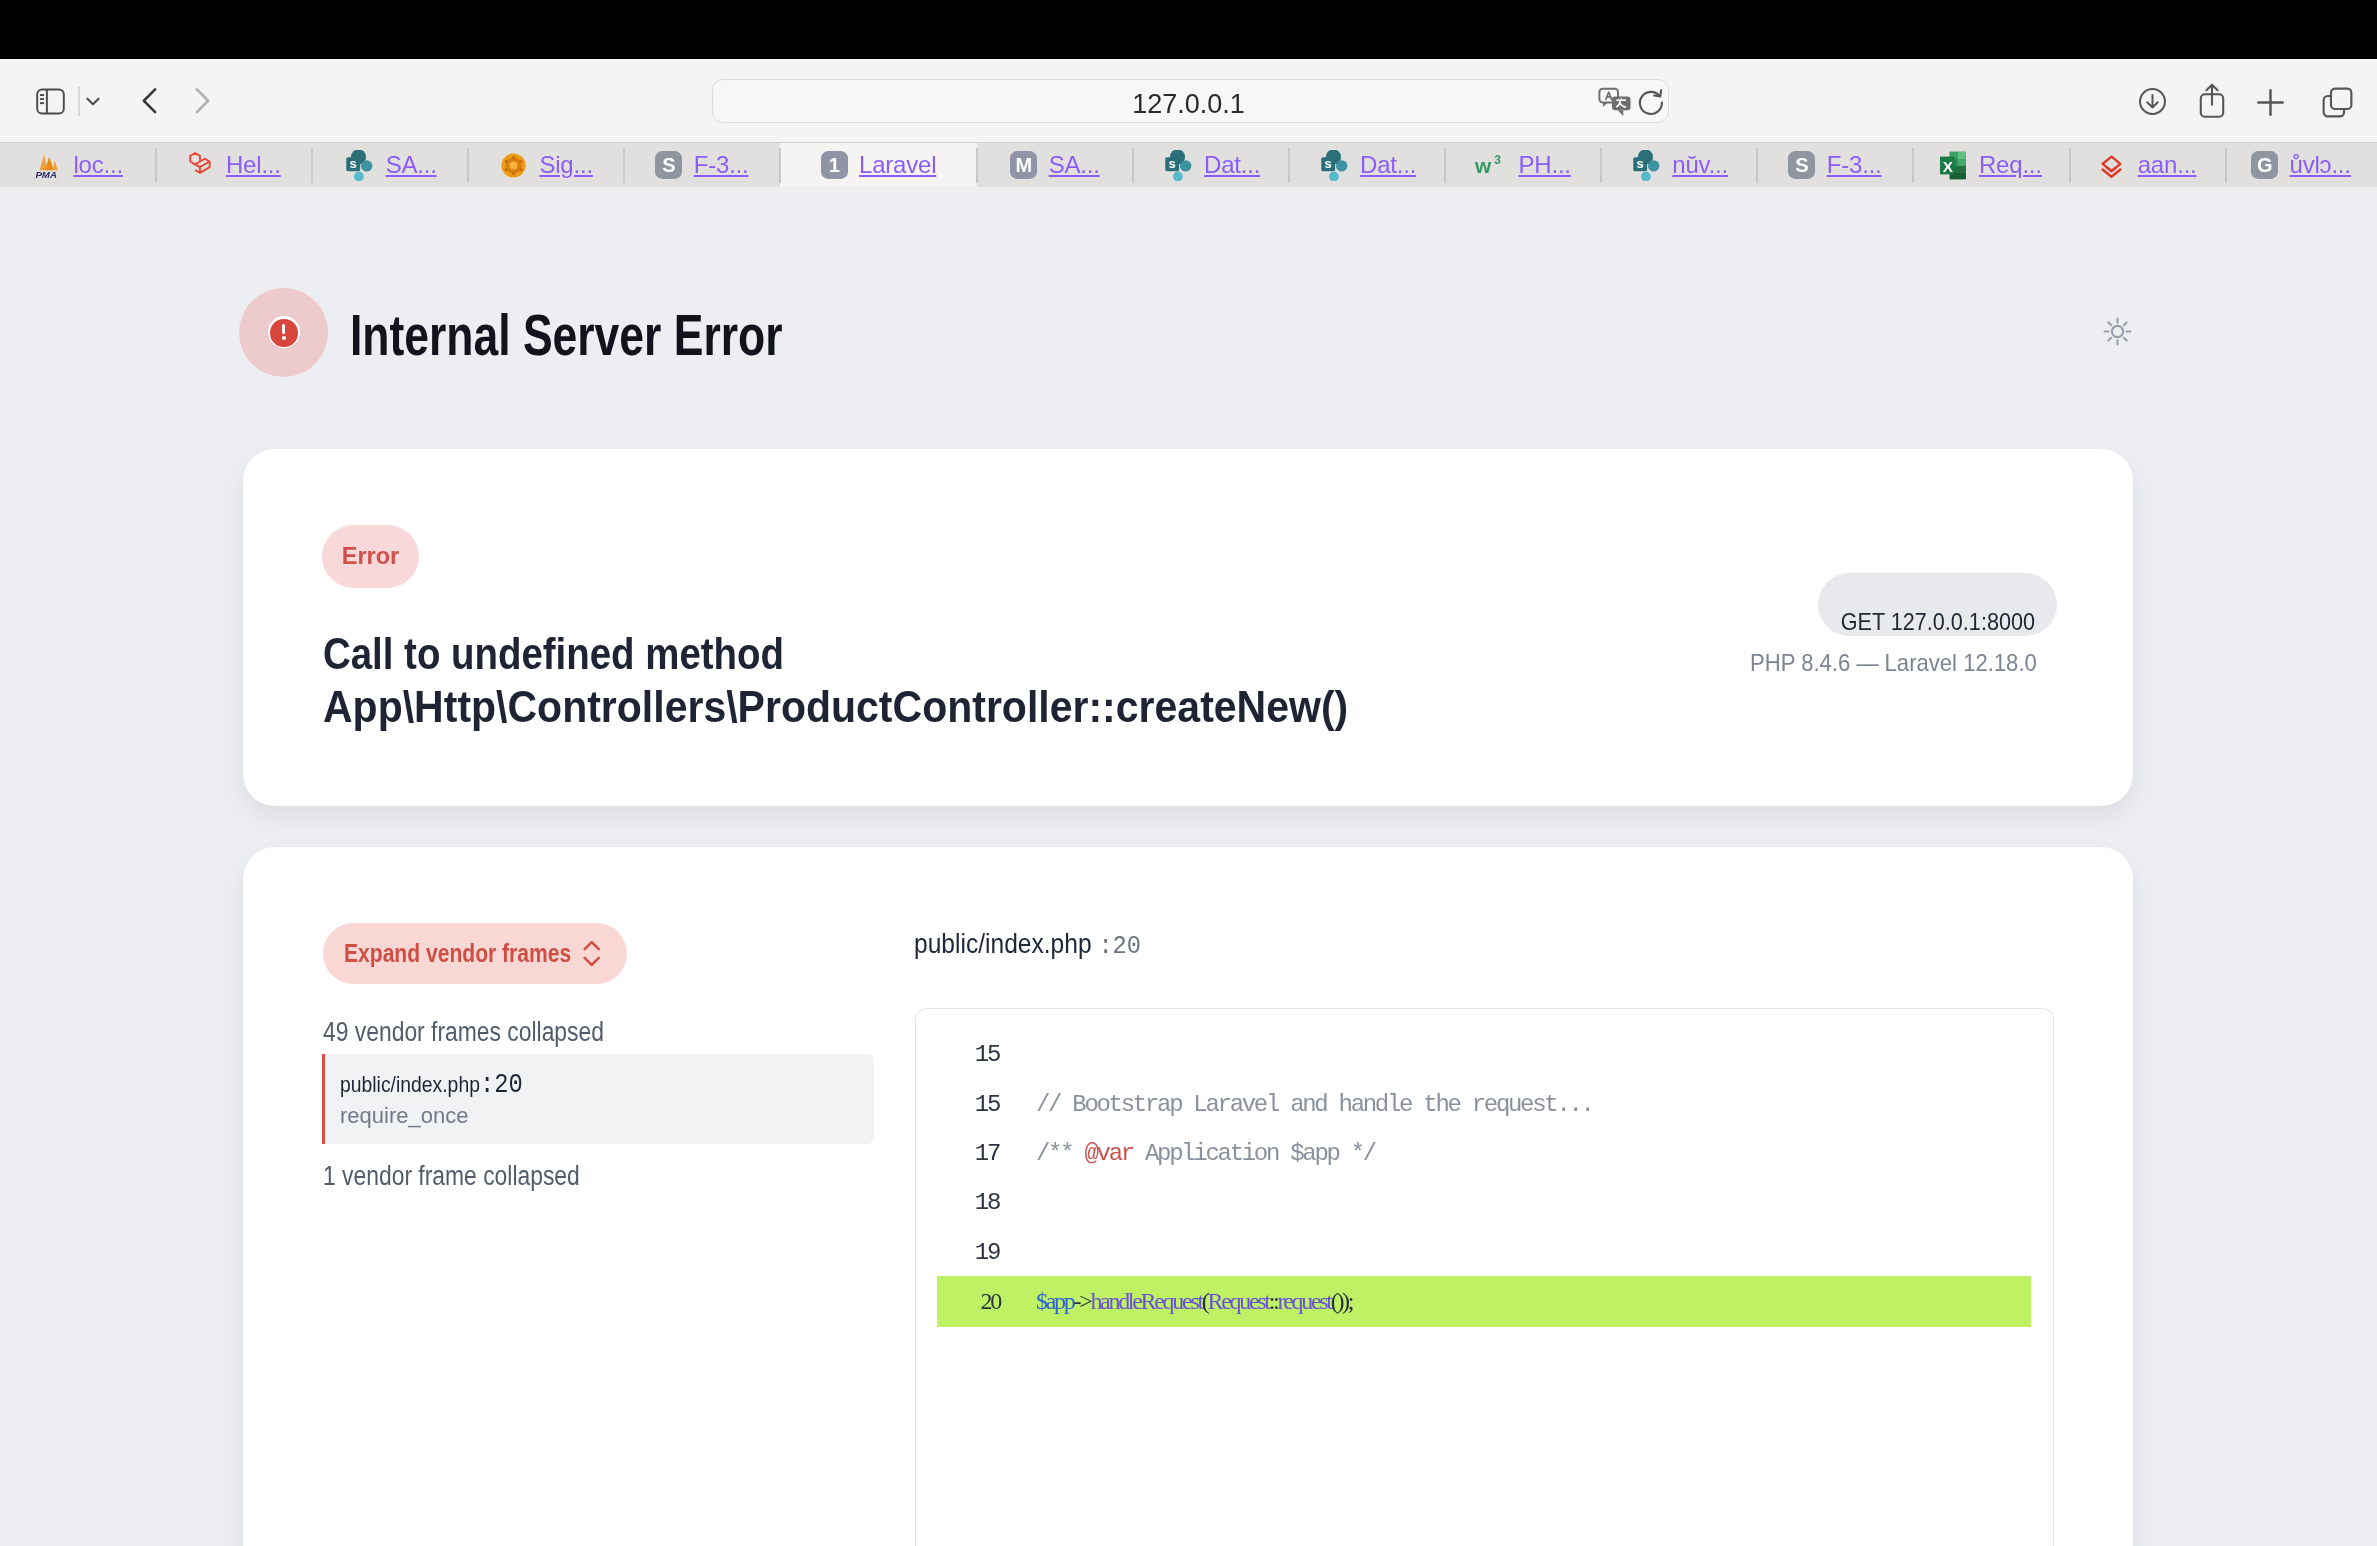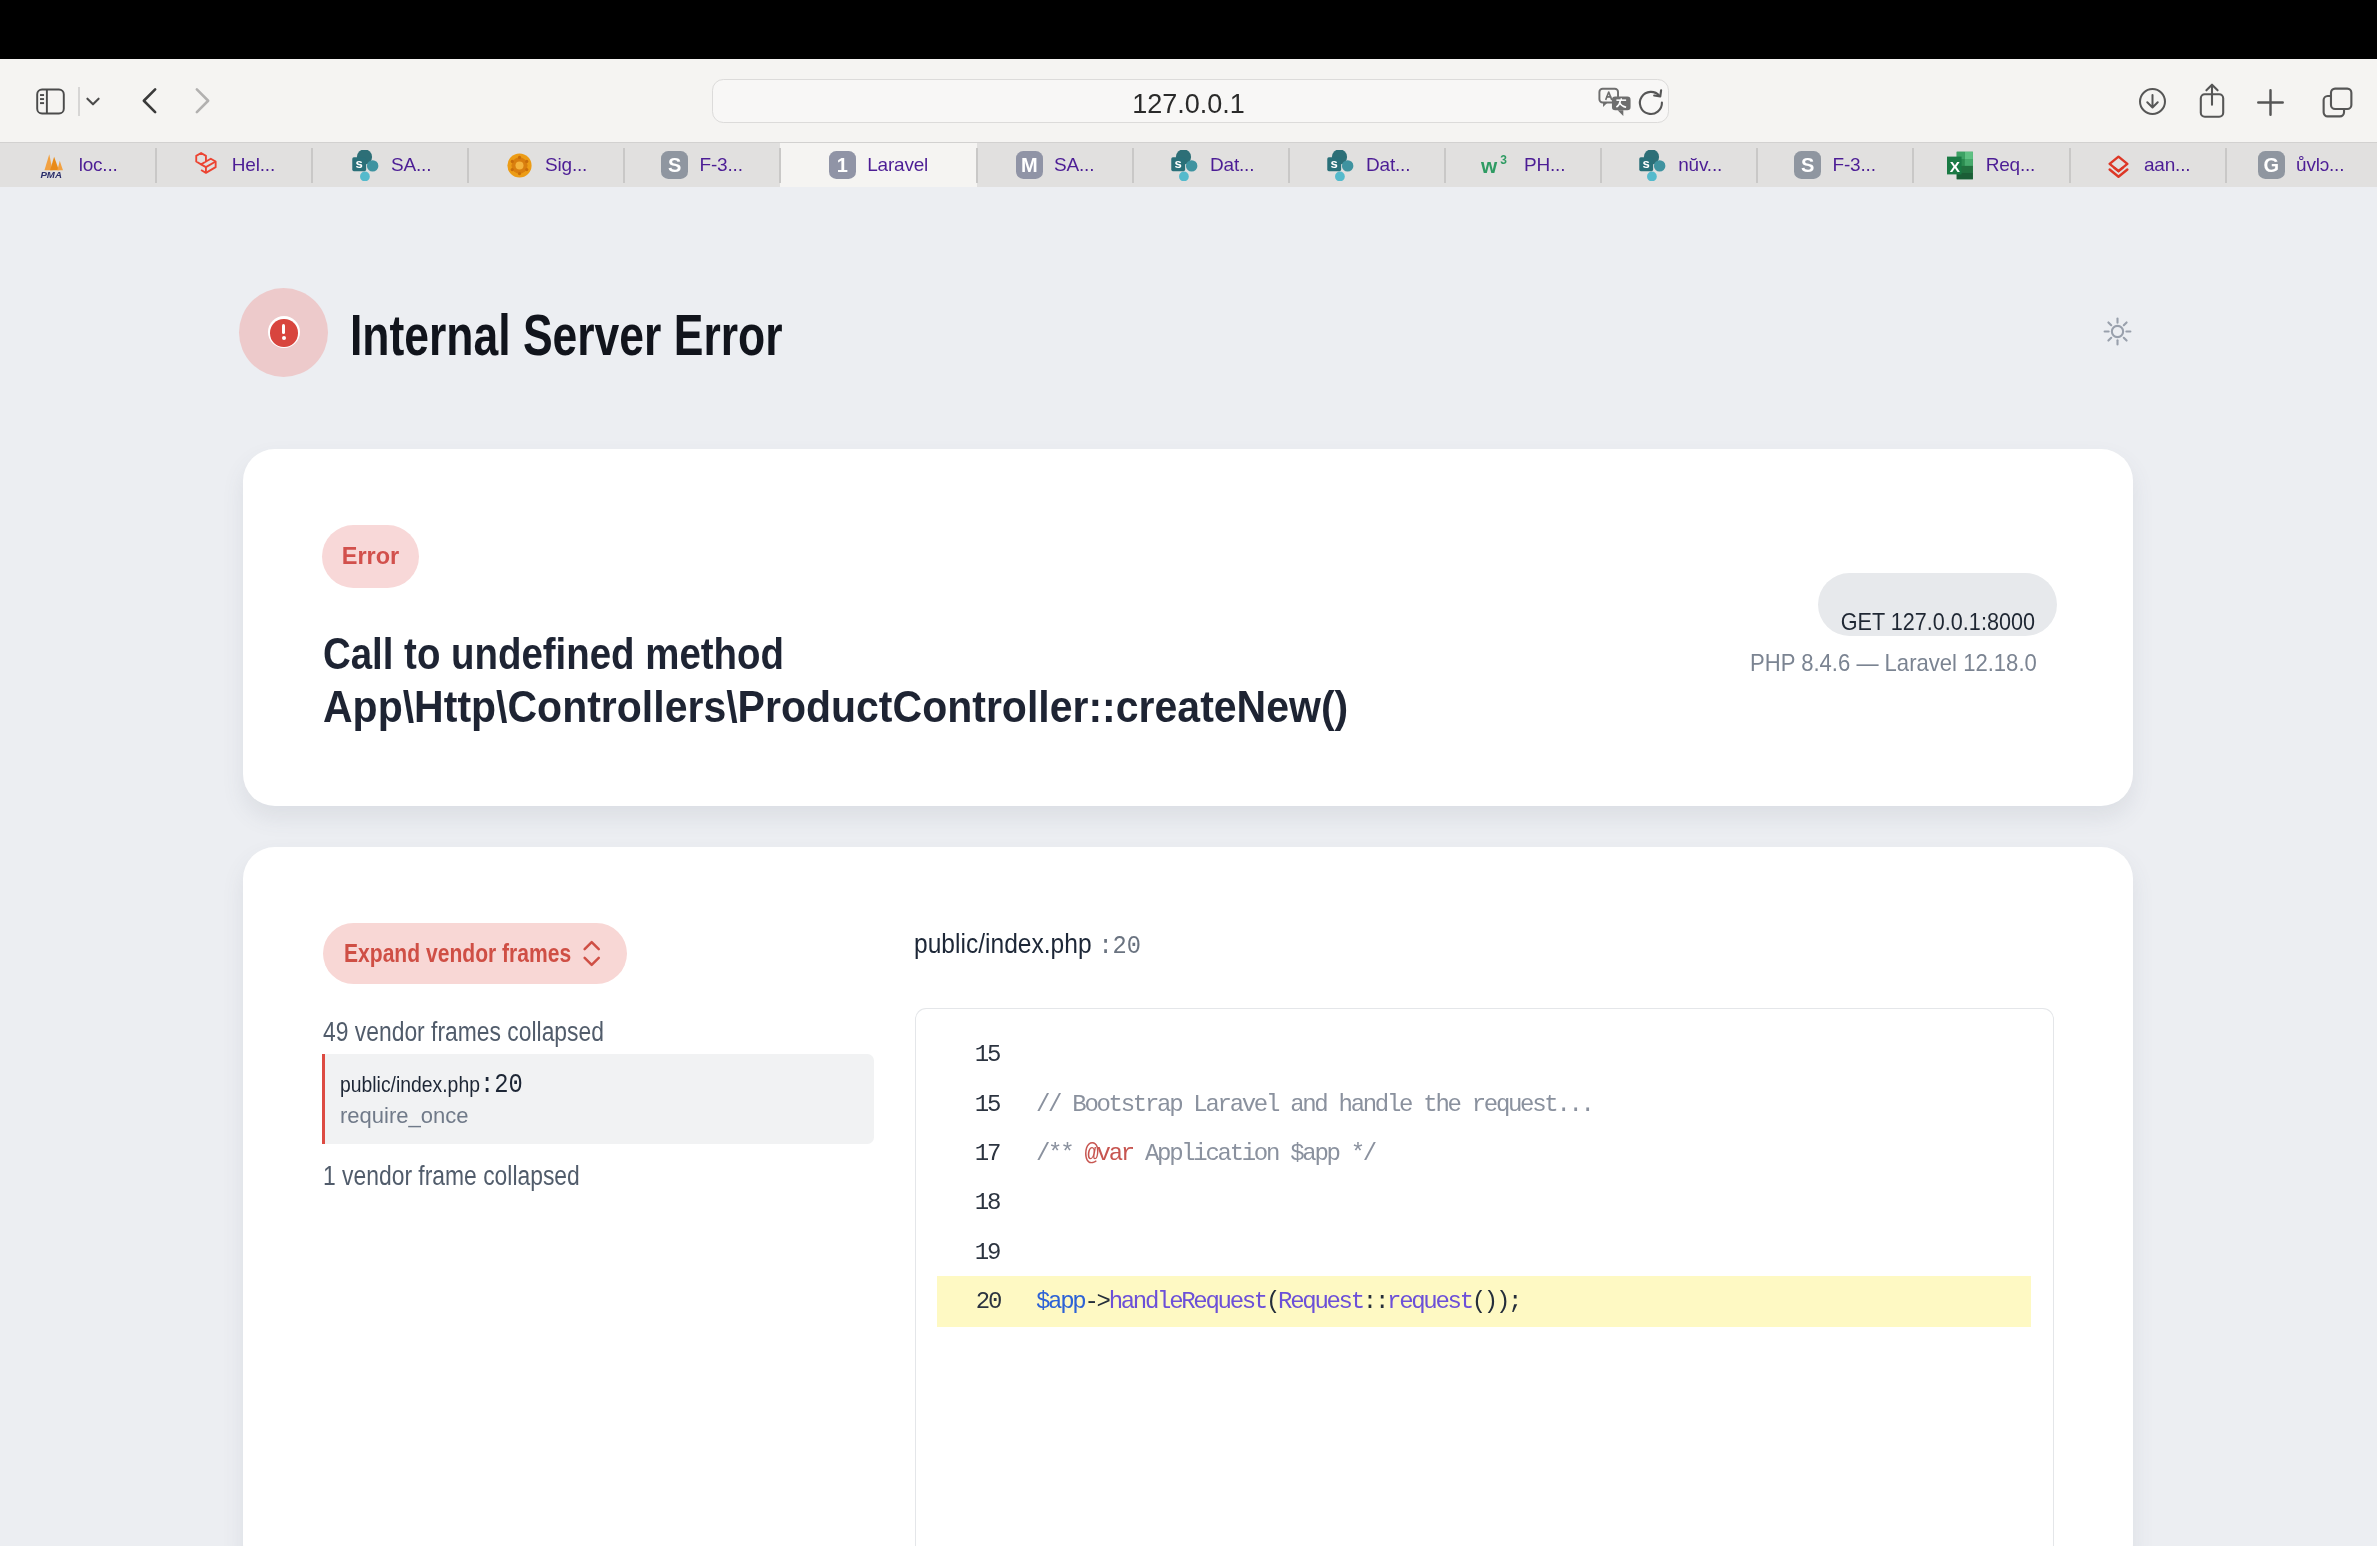--- a/index.html
+++ b/index.html
@@ -9,21 +9,21 @@
 
   
   #blackbar { left:0; top:0; width:2377px; height:59px; background:#000; }
   #toolbar  { left:0; top:59px; width:2377px; height:84px; background:#f5f4f2; border-bottom:1.6px solid #d2d1d0; }
   #tabbar   { left:0; top:143px; width:2377px; height:44px; background:#e1e0df; }
 
   #addressbar { left:712px; top:79px; width:957px; height:44px; background:#f8f7f6; border:1.6px solid #dcdbda; border-radius:11.3px; }
   #urltext { left:0; top:89px; width:2377px; text-align:center; font-size:27px; color:#2a2a2a; }
 
   .tab { position:absolute; top:143px; height:44px; display:flex; align-items:center; justify-content:center; gap:11.3px; overflow:hidden; }
-  .tab .ttl { font-size:19px; color:#4c1d95; white-space:nowrap; letter-spacing:-0.2px; }
+  .tab .ttl { font-size:24px; color:#8b5cf6; white-space:nowrap; letter-spacing:-0.2px;text-decoration:underline; }
   .tsep { position:absolute; top:148px; width:1.6px; height:35px; background:#c9c8c7; }
   .favsq { width:27px; height:28px; border-radius:7.3px; color:#fff; font-weight:bold; font-size:20px; display:flex; align-items:center; justify-content:center; flex:0 0 auto; }
 
   
   #pinkcircle { left:239px; top:288px; width:89px; height:89px; border-radius:50%; background:#edcacb; }
   #whitecircle { left:268px; top:316px; width:32px; height:32px; border-radius:50%; background:#fff; }
   #redcircle { left:270px; top:319px; width:27.5px; height:27.5px; border-radius:50%; background:#d8453e; }
   #excl-bar { left:282px; top:324px; width:3.2px; height:9.7px; border-radius:1.6px; background:#fff; }
   #excl-dot { left:282px; top:336px; width:4px; height:4px; border-radius:50%; background:#fff; }
   #h1 { left:350px; top:307px; font-size:57px; line-height:1; font-weight:bold; color:#11141c; transform:scaleX(.78); transform-origin:0 0; white-space:nowrap; }
@@ -47,21 +47,21 @@
   #fr2 { left:340px; top:1105px; font-size:22px; line-height:1; color:#707a89; white-space:nowrap; }
   #vf1 { left:323px; top:1163px; font-size:27px; line-height:1; color:#515c6b; transform:scaleX(.847); transform-origin:0 0; white-space:nowrap; }
 
   #codehead { left:914px; top:931px; font-size:27px; line-height:1; font-weight:normal; color:#1d2737; transform:scaleX(.91); transform-origin:0 0; white-space:nowrap; }
   #codehead .mono { font-family:"Liberation Mono", monospace; font-size:26px; letter-spacing:0; color:#6a7380; }
   #codeblock { left:915px; top:1008px; width:1139px; height:538px; background:#fff; border:1.6px solid #e4e6e9; border-radius:11.3px 11.3px 0 0; border-bottom:none; }
 
   .codeline { position:absolute; left:915px; width:1132px; height:49px; line-height:49px; font-family:"Liberation Mono", monospace; font-size:24px; letter-spacing:-2.3px; white-space:pre; color:#252e3a; }
   .codeline .num { position:absolute; left:57px; width:27px; text-align:right; color:#2c3440; }
   .codeline .src { position:absolute; left:121px; }
-  .hl { background:#fef9c3; left:937px !important; width:1094px !important; height:51px !important; line-height:51px !important; }
+  .hl { background:#bef264; left:937px !important; width:1094px !important; height:51px !important; line-height:51px !important;font-family:Liberation Serif, serif; }
   .c-com { color:#8a919e; } .c-red { color:#c75550; } .c-blue { color:#2d62d6; } .c-pur { color:#6c50d8; }
 </style>
 </head>
 <body>
   <div class="abs" id="blackbar"></div>
   <div class="abs" id="toolbar"></div>
   <div class="abs" id="tabbar"></div>
   <div class="abs" id="addressbar"></div>
   <div class="abs" id="urltext">127.0.0.1</div>
 

